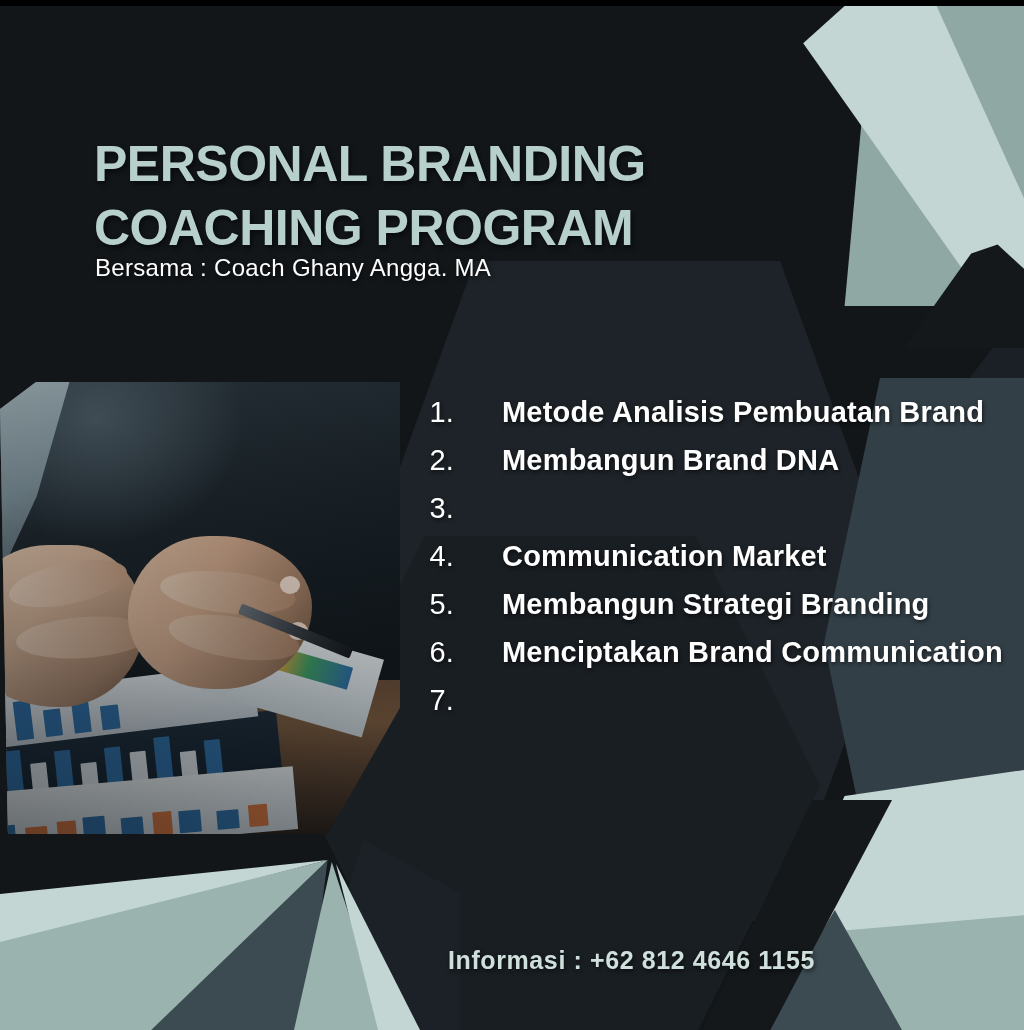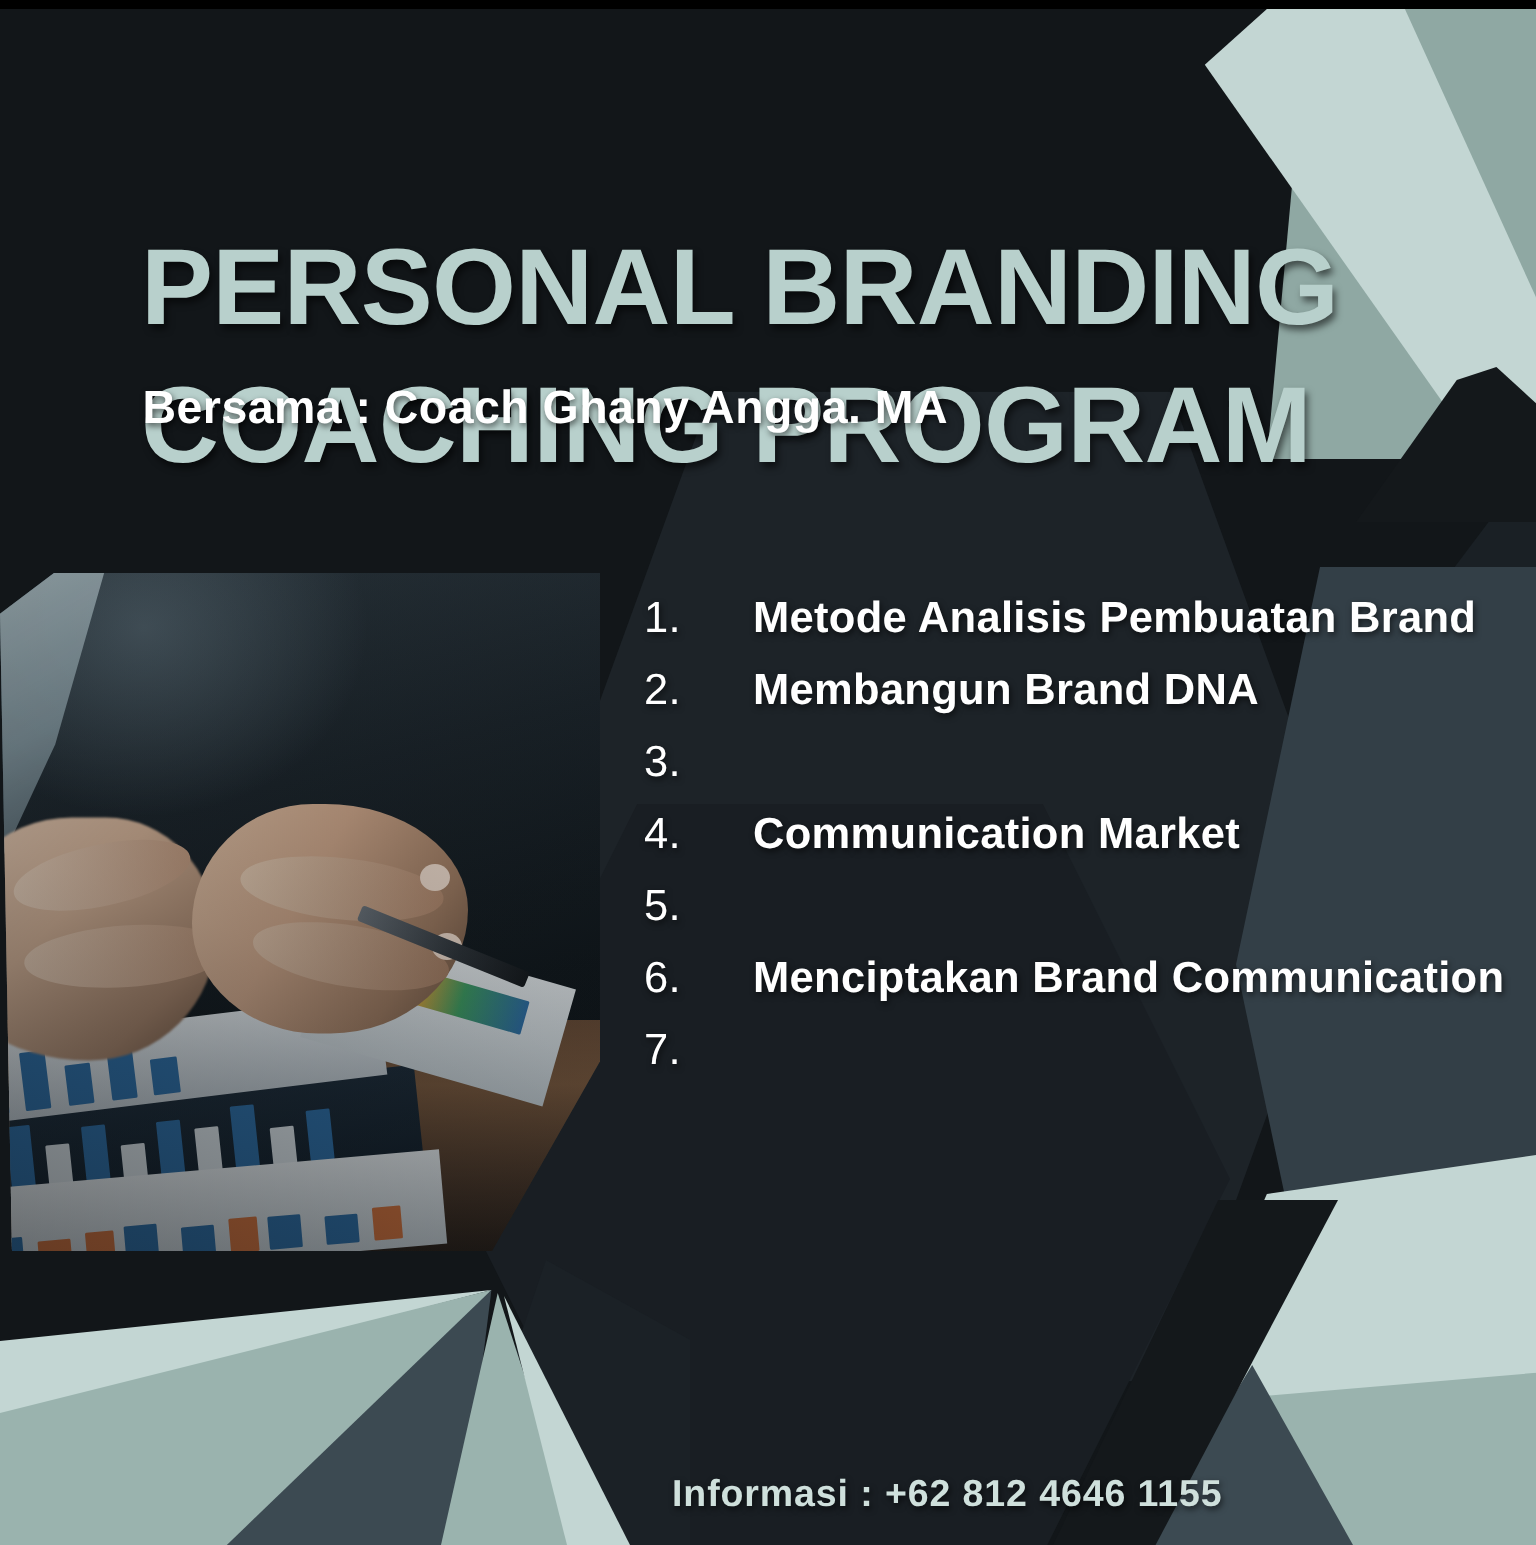--- a/index.html
+++ b/index.html
@@ -287,36 +287,36 @@
 
   
   .content { position: absolute; inset: 0; }
 
   .headline {
     position: absolute;
     left: 94px;
     top: 92px;
     width: 820px;
     color: #b8d0cc;
-    font-size: 72px;
+    font-size: 50px;
     font-weight: bold;
     line-height: 1.28;
     letter-spacing: -0.5px;
     text-transform: uppercase;
     text-shadow: 2px 3px 5px rgba(0,0,0,.55);
   }
   .headline-line { display: block; white-space: nowrap; }
 
   .subtitle {
     position: absolute;
     left: 95px;
     top: 248px;
     color: #ffffff;
-    font-size: 31px;
-    font-weight: bold;
+    font-size: 24px;
+    font-weight: normal;
     letter-spacing: 0.3px;
     text-shadow: 1px 2px 4px rgba(0,0,0,.6);
   }
 
   .list {
     position: absolute;
     left: 420px;
     top: 392px;
     width: 580px;
     margin: 0;
@@ -339,21 +339,21 @@
     width: 34px;
     text-align: right;
     flex: 0 0 auto;
     font-weight: normal;
   }
   .list-label { flex: 0 0 auto; margin-left: 48px; }
 
   .info {
     position: absolute;
     left: 448px;
-    top: 976px;
+    top: 940px;
     color: #cfe0dc;
     font-size: 25px;
     font-weight: bold;
     letter-spacing: 0.6px;
     text-shadow: 1px 2px 4px rgba(0,0,0,.6);
   }
 </style>
 </head>
 <body>
 
@@ -459,20 +459,21 @@
         </li>
         <li class="list-item">
           <span class="list-num">3.</span>
         </li>
         <li class="list-item">
           <span class="list-num">4.</span>
           <span class="list-label">Communication Market</span>
         </li>
         <li class="list-item">
           <span class="list-num">5.</span>
+          <span class="list-label">Membangun Strategi Branding</span>
         </li>
         <li class="list-item">
           <span class="list-num">6.</span>
           <span class="list-label">Menciptakan Brand Communication</span>
         </li>
         <li class="list-item">
           <span class="list-num">7.</span>
         </li>
       </ol>
 

